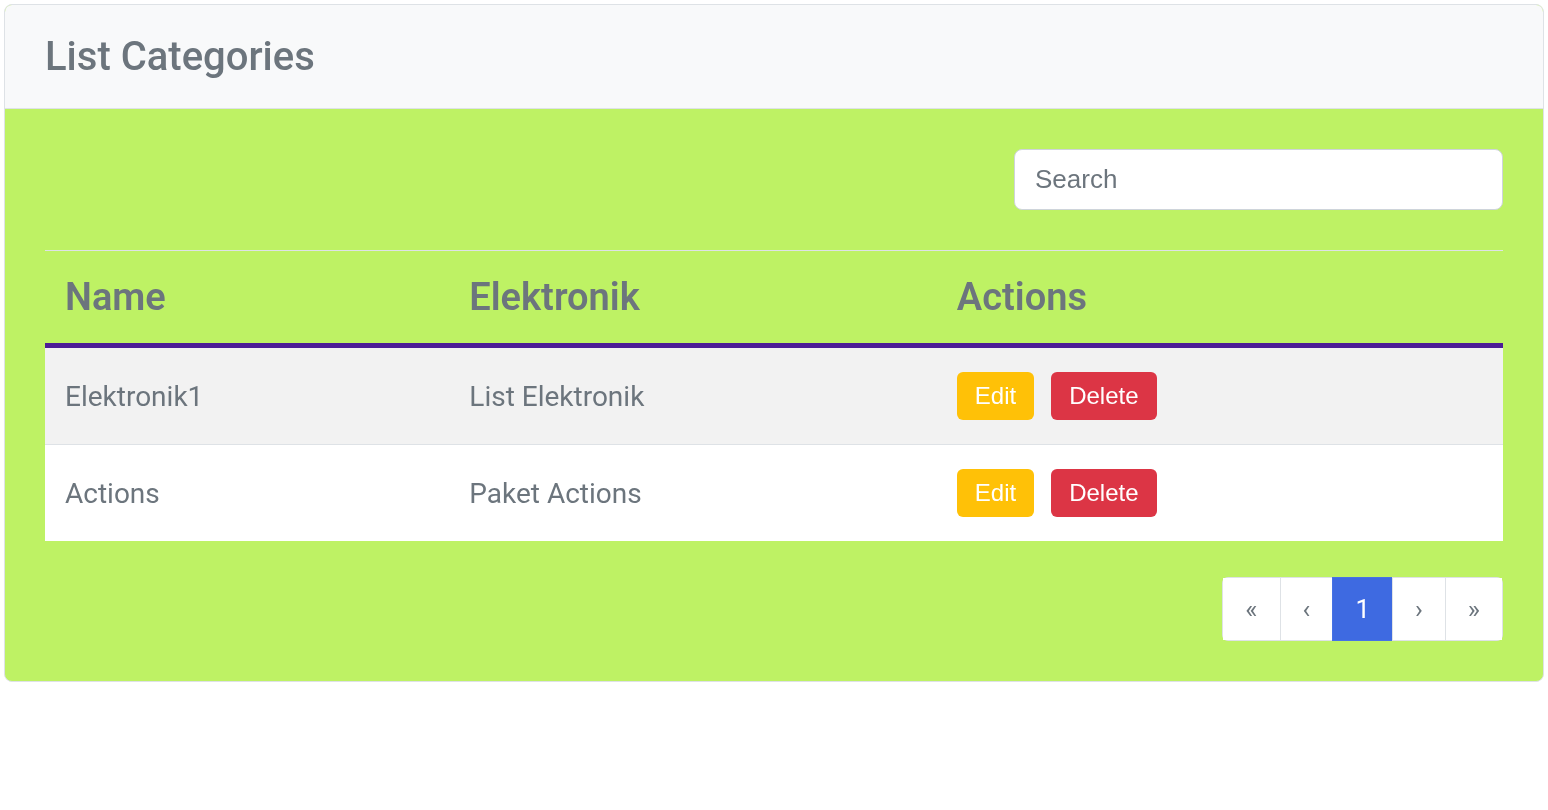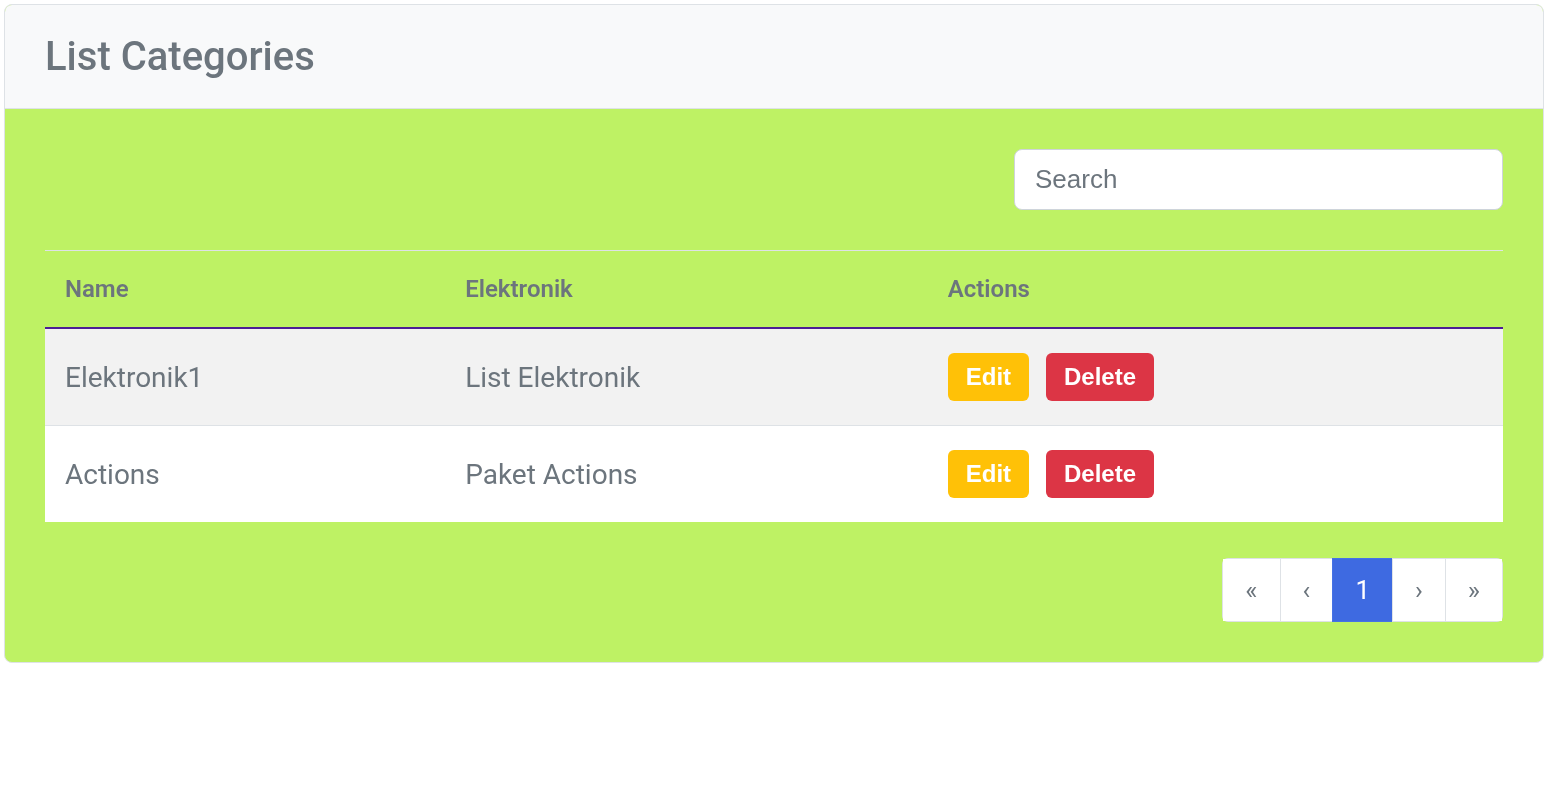--- a/index.html
+++ b/index.html
@@ -40,46 +40,45 @@
       border-radius: 8px;
       color: #495057;
     }
     .search-input::placeholder { color: #6c757d; }
     table {
       width: 100%;
       border-collapse: collapse;
     }
     thead th {
       text-align: left;
-      font-size: 24px;
+      font-size: 38px;
       font-weight: 600;
       color: #6c757d;
       padding: 24px 20px;
       border-top: 1px solid #dee2e6;
-      border-bottom: 2px solid #4c1d95;
+      border-bottom: 5px solid #4c1d95;
     }
     tbody td {
       font-size: 28px;
       color: #6c757d;
       padding: 24px 20px;
       border-top: 1px solid #dee2e6;
       vertical-align: middle;
     }
     tbody tr:nth-child(odd) td { background: #f2f2f2; }
     tbody tr:nth-child(even) td { background: #fff; }
     .btn {
       display: inline-block;
       padding: 10px 18px;
       font-size: 24px;
       border: none;
       border-radius: 6px;
       color: #fff;
       cursor: pointer;
       margin-right: 10px;
-      font-weight: bold;
     }
     .btn-warning { background: #ffc107; }
     .btn-danger { background: #dc3545; }
     .pagination-row {
       display: flex;
       justify-content: flex-end;
       margin-top: 36px;
     }
     .pagination {
       display: flex;

